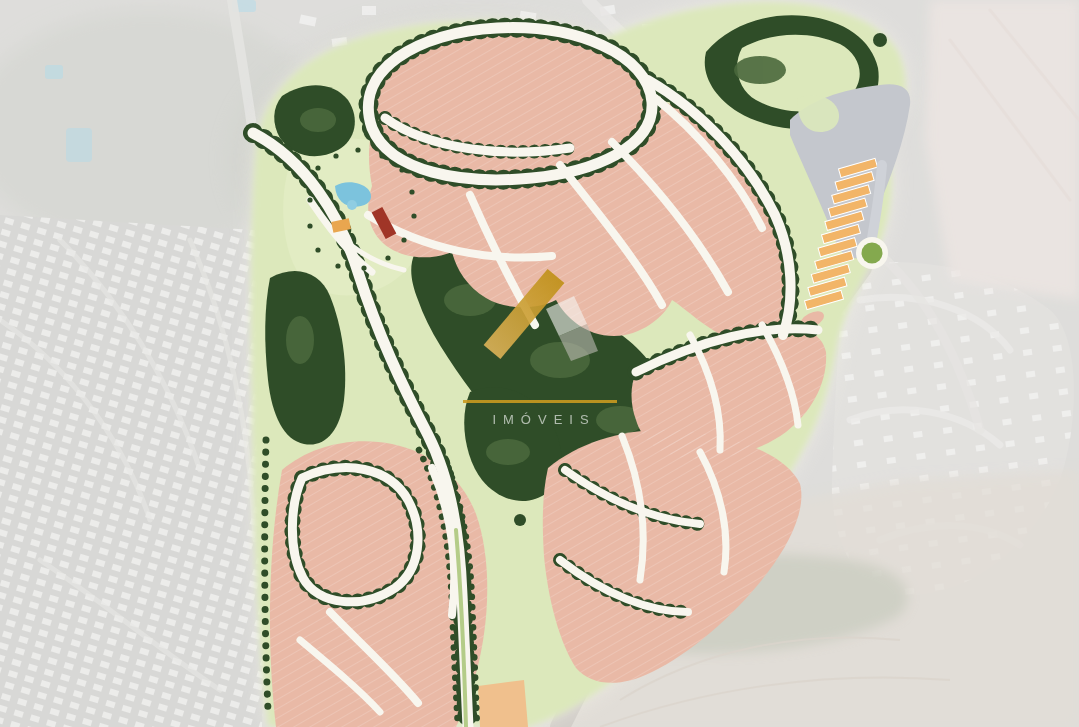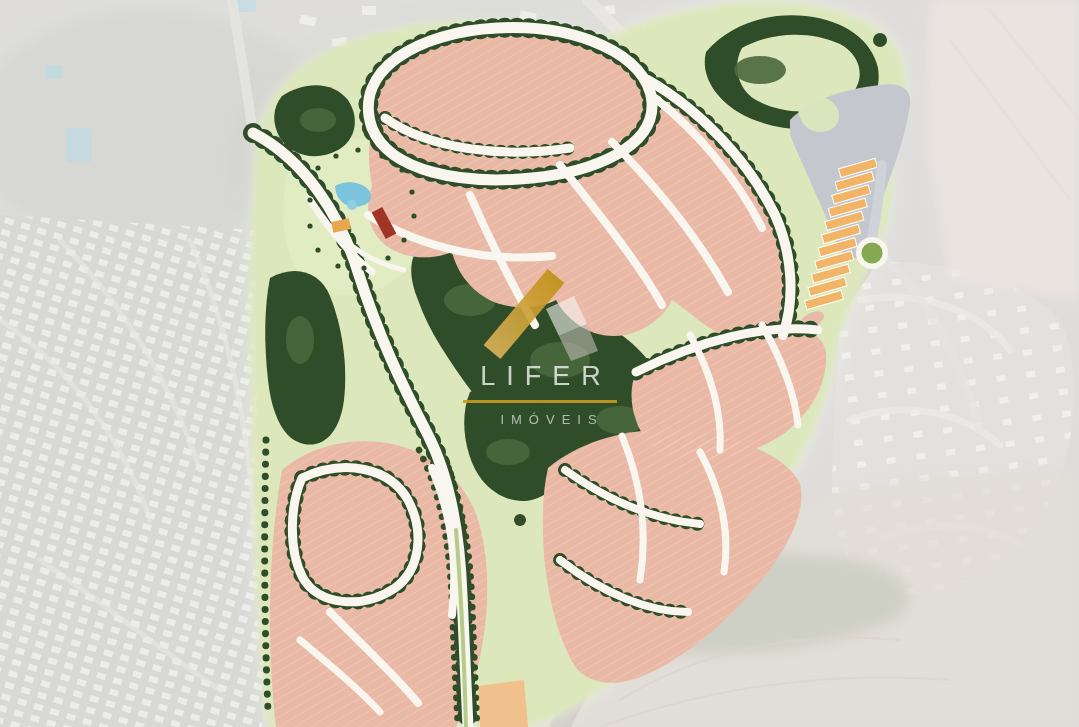--- a/index.html
+++ b/index.html
@@ -12,21 +12,21 @@
   .r{fill:none;stroke-linecap:round;stroke-linejoin:round;}
   .nf{fill:none;}
   
   .wm{position:absolute;left:0;top:0;width:100%;height:100%;pointer-events:none;}
   .wm-brand{position:absolute;left:540px;top:361px;transform:translateX(-50%);
             margin-left:6px;font-size:27px;font-weight:400;letter-spacing:11px;
             color:rgba(255,255,255,0.75);white-space:nowrap;}
   .wm-rule{position:absolute;left:463px;top:400px;width:154px;height:3px;
            background:#c99a1f;opacity:.9;}
   .wm-tag{position:absolute;left:540px;top:412px;transform:translateX(-50%);
-          margin-left:12px;font-size:13px;letter-spacing:7px;
+          margin-left:4px;font-size:13px;letter-spacing:7px;
           color:rgba(255,255,255,0.62);white-space:nowrap;}
 </style>
 </head>
 <body>
 
 <div class="stage">
 <svg width="1079" height="727" viewBox="0 0 1079 727">
   <defs>
     <filter id="f3" x="-30%" y="-30%" width="160%" height="160%">
           <feGaussianBlur stdDeviation="3"></feGaussianBlur>
@@ -253,17 +253,16 @@
   </g>
 
   <g>
     <polygon points="483.6,345 547.6,269 564.4,283 500.4,359" fill="url(#goldgrad)" opacity="0.92"></polygon>
     <polygon points="546,309 574,296 587,324 559,336" fill="#f5f4f0" opacity="0.6"></polygon>
     <polygon points="559,336 587,324 598,351 571,361" fill="#bdbab3" opacity="0.6"></polygon>
   </g>
 </svg>
 
 <div class="wm">
-  <div class="wm-brand">LIFER</div>
   <div class="wm-rule"></div>
   <div class="wm-tag">IMÓVEIS</div>
 </div>
 </div>
 
 </body></html>

